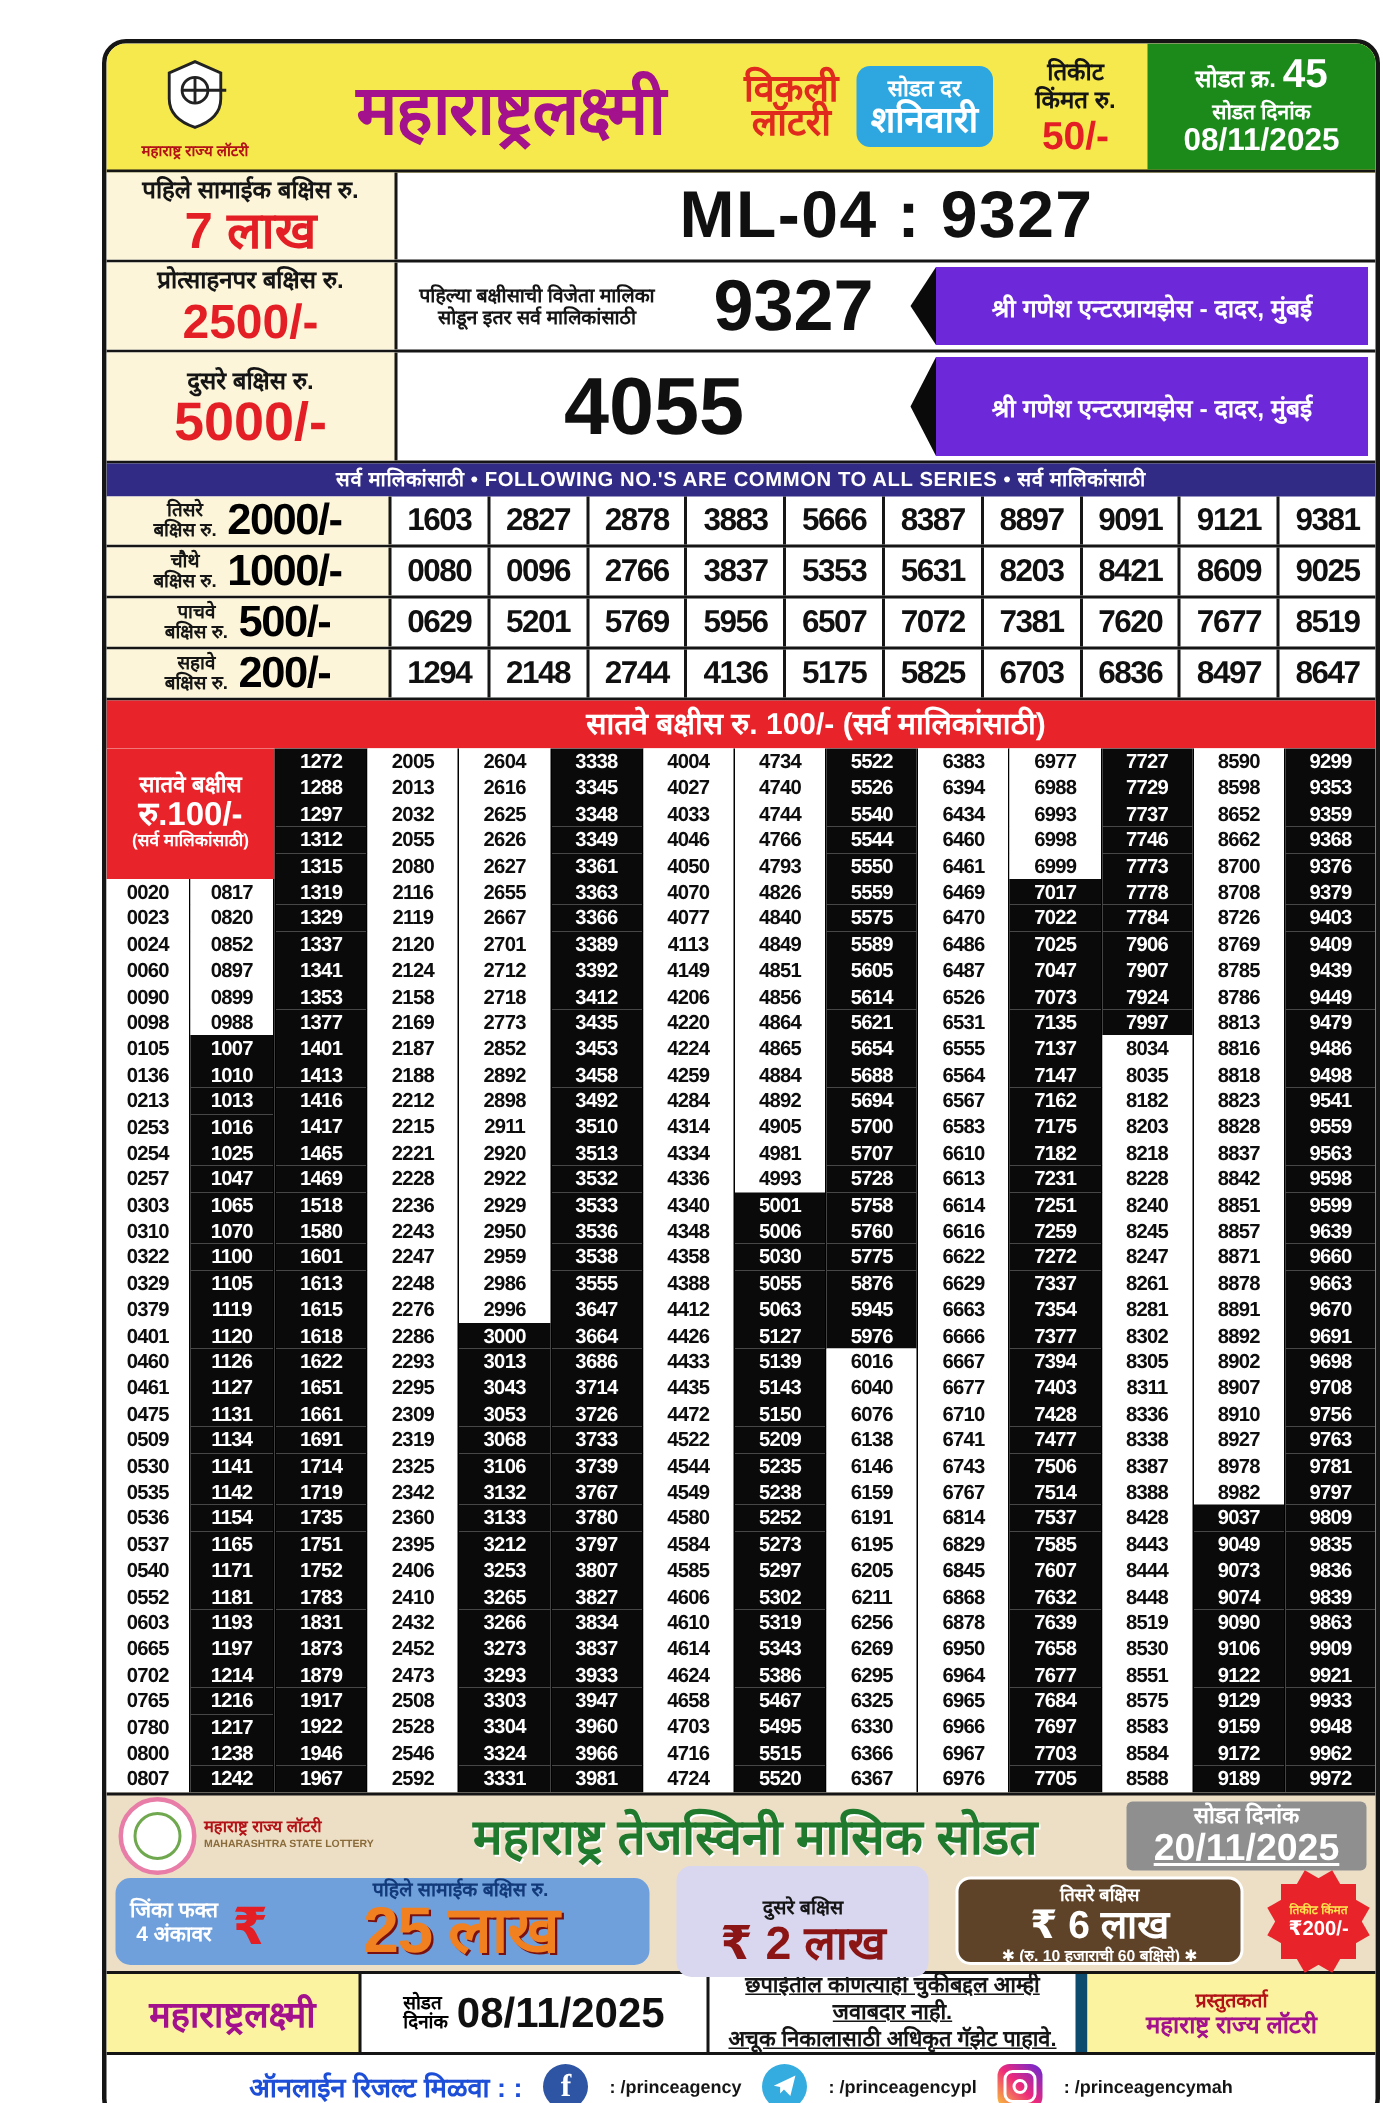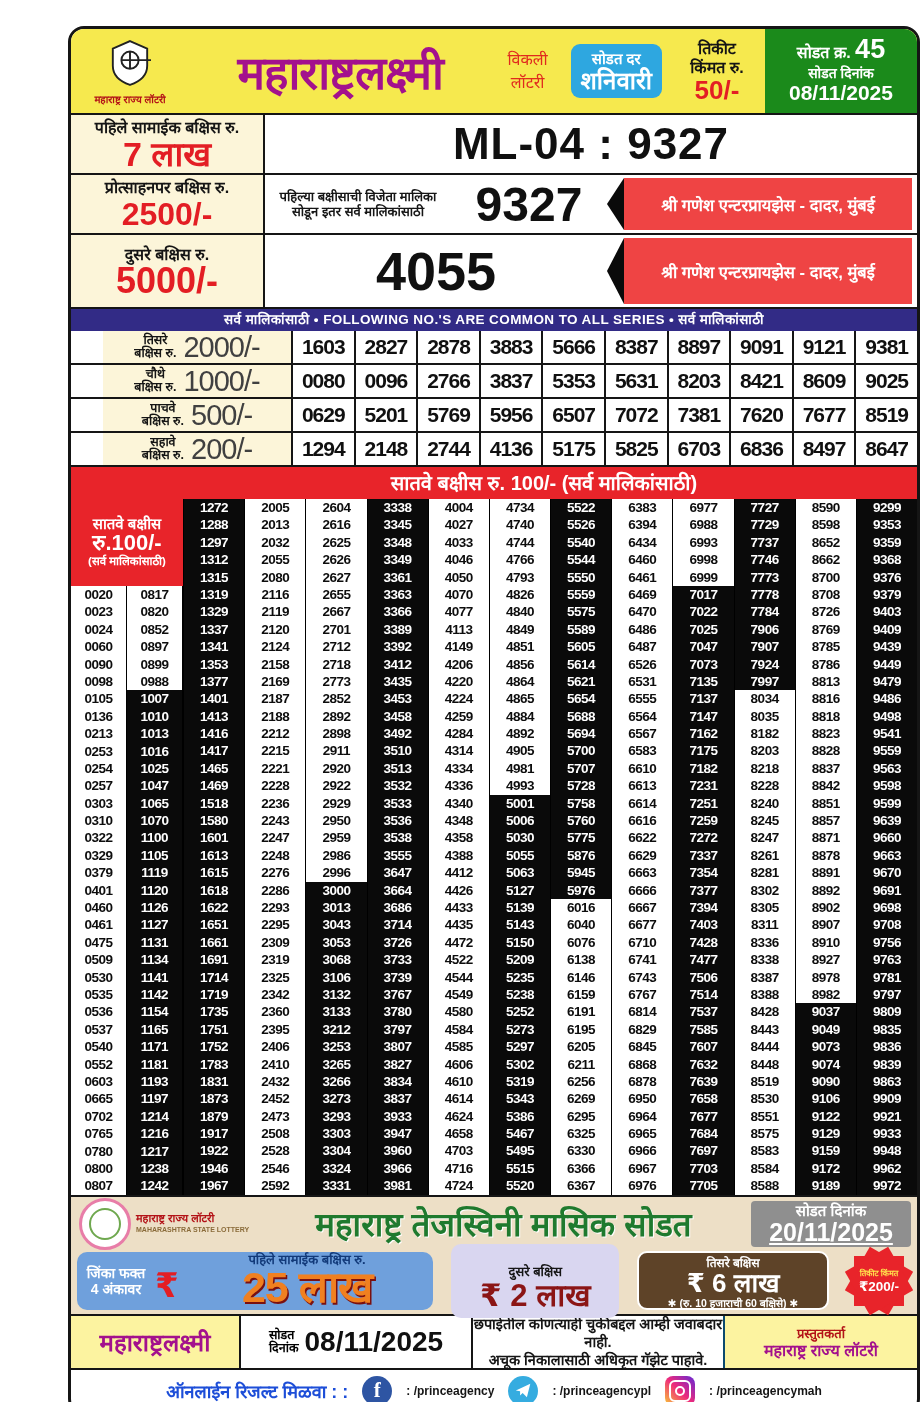--- a/index.html
+++ b/index.html
@@ -6,21 +6,21 @@
     font-family:"Liberation Sans","DejaVu Sans",sans-serif;}
   .sheet{position:absolute;left:68px;top:26px;width:846px;border:3px solid #151515;
     border-radius:16px;overflow:hidden;background:#fff;}
   
   .hdr{display:flex;align-items:stretch;background:#F6E94E;height:84px;border-bottom:2px solid #151515;}
   .logoBox{width:118px;display:flex;flex-direction:column;align-items:center;justify-content:center;padding-top:3px;}
   .logoCap{font-size:10px;font-weight:bold;color:#B31217;margin-top:1px;}
   .mainTitle{flex:1;display:flex;align-items:center;justify-content:center;
     color:#A3118D;font-size:46px;font-weight:bold;letter-spacing:-1px;}
   .weekly{width:72px;display:flex;flex-direction:column;align-items:center;justify-content:center;
-    color:#E02A1E;font-weight:normal;font-size:16px;line-height:23px;}
+    color:#E02A1E;font-weight:bold;font-size:25px;line-height:23px;}
   .dayBox{align-self:center;background:#2EA7E0;color:#fff;border-radius:9px;padding:4px 10px;
     text-align:center;margin:0 7px;}
   .dayBox .s{font-size:15px;font-weight:bold;display:block;}
   .dayBox .b{font-size:24px;font-weight:bold;display:block;line-height:26px;}
   .tick{width:96px;display:flex;flex-direction:column;align-items:center;justify-content:center;
     font-weight:bold;font-size:16px;color:#151515;line-height:19px;}
   .tick .price{color:#E31E24;font-size:26px;line-height:27px;}
   .drawBox{width:152px;background:#1B8A1B;color:#fff;display:flex;flex-direction:column;
     align-items:center;justify-content:center;line-height:20px;}
   .drawBox .l1{font-size:16px;font-weight:bold;}
@@ -35,32 +35,32 @@
   .plabel .a{font-size:32px;font-weight:bold;color:#E31E24;line-height:32px;}
   .bigNum{flex:1;display:flex;align-items:center;justify-content:center;
     font-size:44px;font-weight:bold;color:#101010;letter-spacing:1px;}
   .note{width:178px;display:flex;align-items:center;justify-content:center;text-align:center;
     font-size:13px;font-weight:bold;line-height:15px;color:#151515;padding:0 4px;}
   .midNum{flex:1;display:flex;align-items:center;justify-content:center;
     font-size:48px;font-weight:bold;color:#101010;}
   .agentWrap{display:flex;align-items:center;margin-right:5px;}
   .agentArrow{width:0;height:0;border-top:26px solid transparent;border-bottom:26px solid transparent;
     border-right:17px solid #0a0a0a;}
-  .agentBox{background:#ef4444;color:#fff;font-size:16.5px;font-weight:bold;width:288px;
+  .agentBox{background:#6d28d9;color:#fff;font-size:16.5px;font-weight:bold;width:288px;
     height:52px;display:flex;align-items:center;justify-content:center;text-align:center;}
   
   .band{background:#322B86;color:#fff;text-align:center;font-size:13.5px;font-weight:bold;
     height:22px;line-height:22px;letter-spacing:.4px;}
   
   .mp-row{display:flex;border-bottom:2px solid #151515;height:32px;align-items:stretch;}
   .mp-label{width:188px;background:#FCF5D9;border-right:2px solid #151515;display:flex;
-    align-items:center;justify-content:center;gap:7px;margin-left:32px;}
+    align-items:center;justify-content:center;gap:7px;}
   .mp-ll{display:flex;flex-direction:column;align-items:center;font-size:12.5px;font-weight:bold;
     line-height:13px;color:#151515;}
-  .mp-amt{font-size:29px;font-weight:normal;color:#404040;letter-spacing:-1px;}
+  .mp-amt{font-size:29px;font-weight:bold;color:#000000;letter-spacing:-1px;}
   .mp-cell{flex:1;border-left:2px solid #151515;display:flex;align-items:center;justify-content:center;
     font-size:21px;font-weight:bold;color:#101010;letter-spacing:-1px;}
   .mp-cell:nth-child(2){border-left:none;}
   
   .sband{background:#E8242A;color:#fff;height:32px;line-height:32px;text-align:center;
     font-size:20px;font-weight:bold;padding-left:100px;}
   .gridBody{display:flex;background:#fff;}
   .leftWrap{width:112px;flex:none;}
   .redBlock{height:87px;background:#E8242A;color:#fff;display:flex;flex-direction:column;
     align-items:center;justify-content:center;line-height:19px;}
@@ -112,22 +112,22 @@
     justify-content:center;z-index:2;}
   .burstTxt .a{color:#FFE34D;font-size:8px;font-weight:bold;}
   .burstTxt .b{color:#fff;font-size:13.5px;font-weight:bold;}
   
   .foot1{display:flex;border-top:2px solid #151515;height:52px;align-items:stretch;}
   .fBrand{width:168px;background:#FCF3A0;border-right:2px solid #151515;display:flex;align-items:center;
     justify-content:center;font-size:24px;font-weight:bold;color:#A3118D;}
   .fDate{width:230px;border-right:2px solid #151515;display:flex;align-items:center;justify-content:center;gap:6px;}
   .fDate .s{font-size:12.5px;font-weight:bold;line-height:13px;display:flex;flex-direction:column;}
   .fDate .d{font-size:28px;font-weight:bold;color:#101010;}
-  .fDisc{flex:1;border-right:2px solid #0c4a6e;display:flex;flex-direction:column;align-items:center;
-    justify-content:center;font-size:14.5px;font-weight:bold;line-height:18px;color:#151515;text-align:center;}
+  .fDisc{flex:1;border-right:8px solid #0c4a6e;display:flex;flex-direction:column;align-items:center;
+    justify-content:center;font-size:14.5px;font-weight:bold;line-height:18px;color:#151515;text-align:center;text-decoration:underline;}
   .fPres{width:192px;background:#FCF3A0;display:flex;flex-direction:column;align-items:center;
     justify-content:center;line-height:17px;}
   .fPres .a{font-size:13px;font-weight:bold;color:#B31217;}
   .fPres .b{font-size:16px;font-weight:bold;color:#A3118D;}
   .foot2{display:flex;border-top:2px solid #151515;height:42px;align-items:center;justify-content:center;gap:14px;}
   .fLbl{font-size:18px;font-weight:bold;color:#1d4ed8;}
   .handle{font-size:12px;font-weight:bold;color:#151515;}
   .fbIc{width:30px;height:30px;border-radius:50%;background:#2E55A3;color:#fff;display:flex;
     align-items:center;justify-content:center;font-size:21px;font-weight:bold;font-family:"Liberation Serif",serif;}
   .tgIc{width:30px;height:30px;border-radius:50%;background:#35ACE0;display:flex;align-items:center;justify-content:center;}

